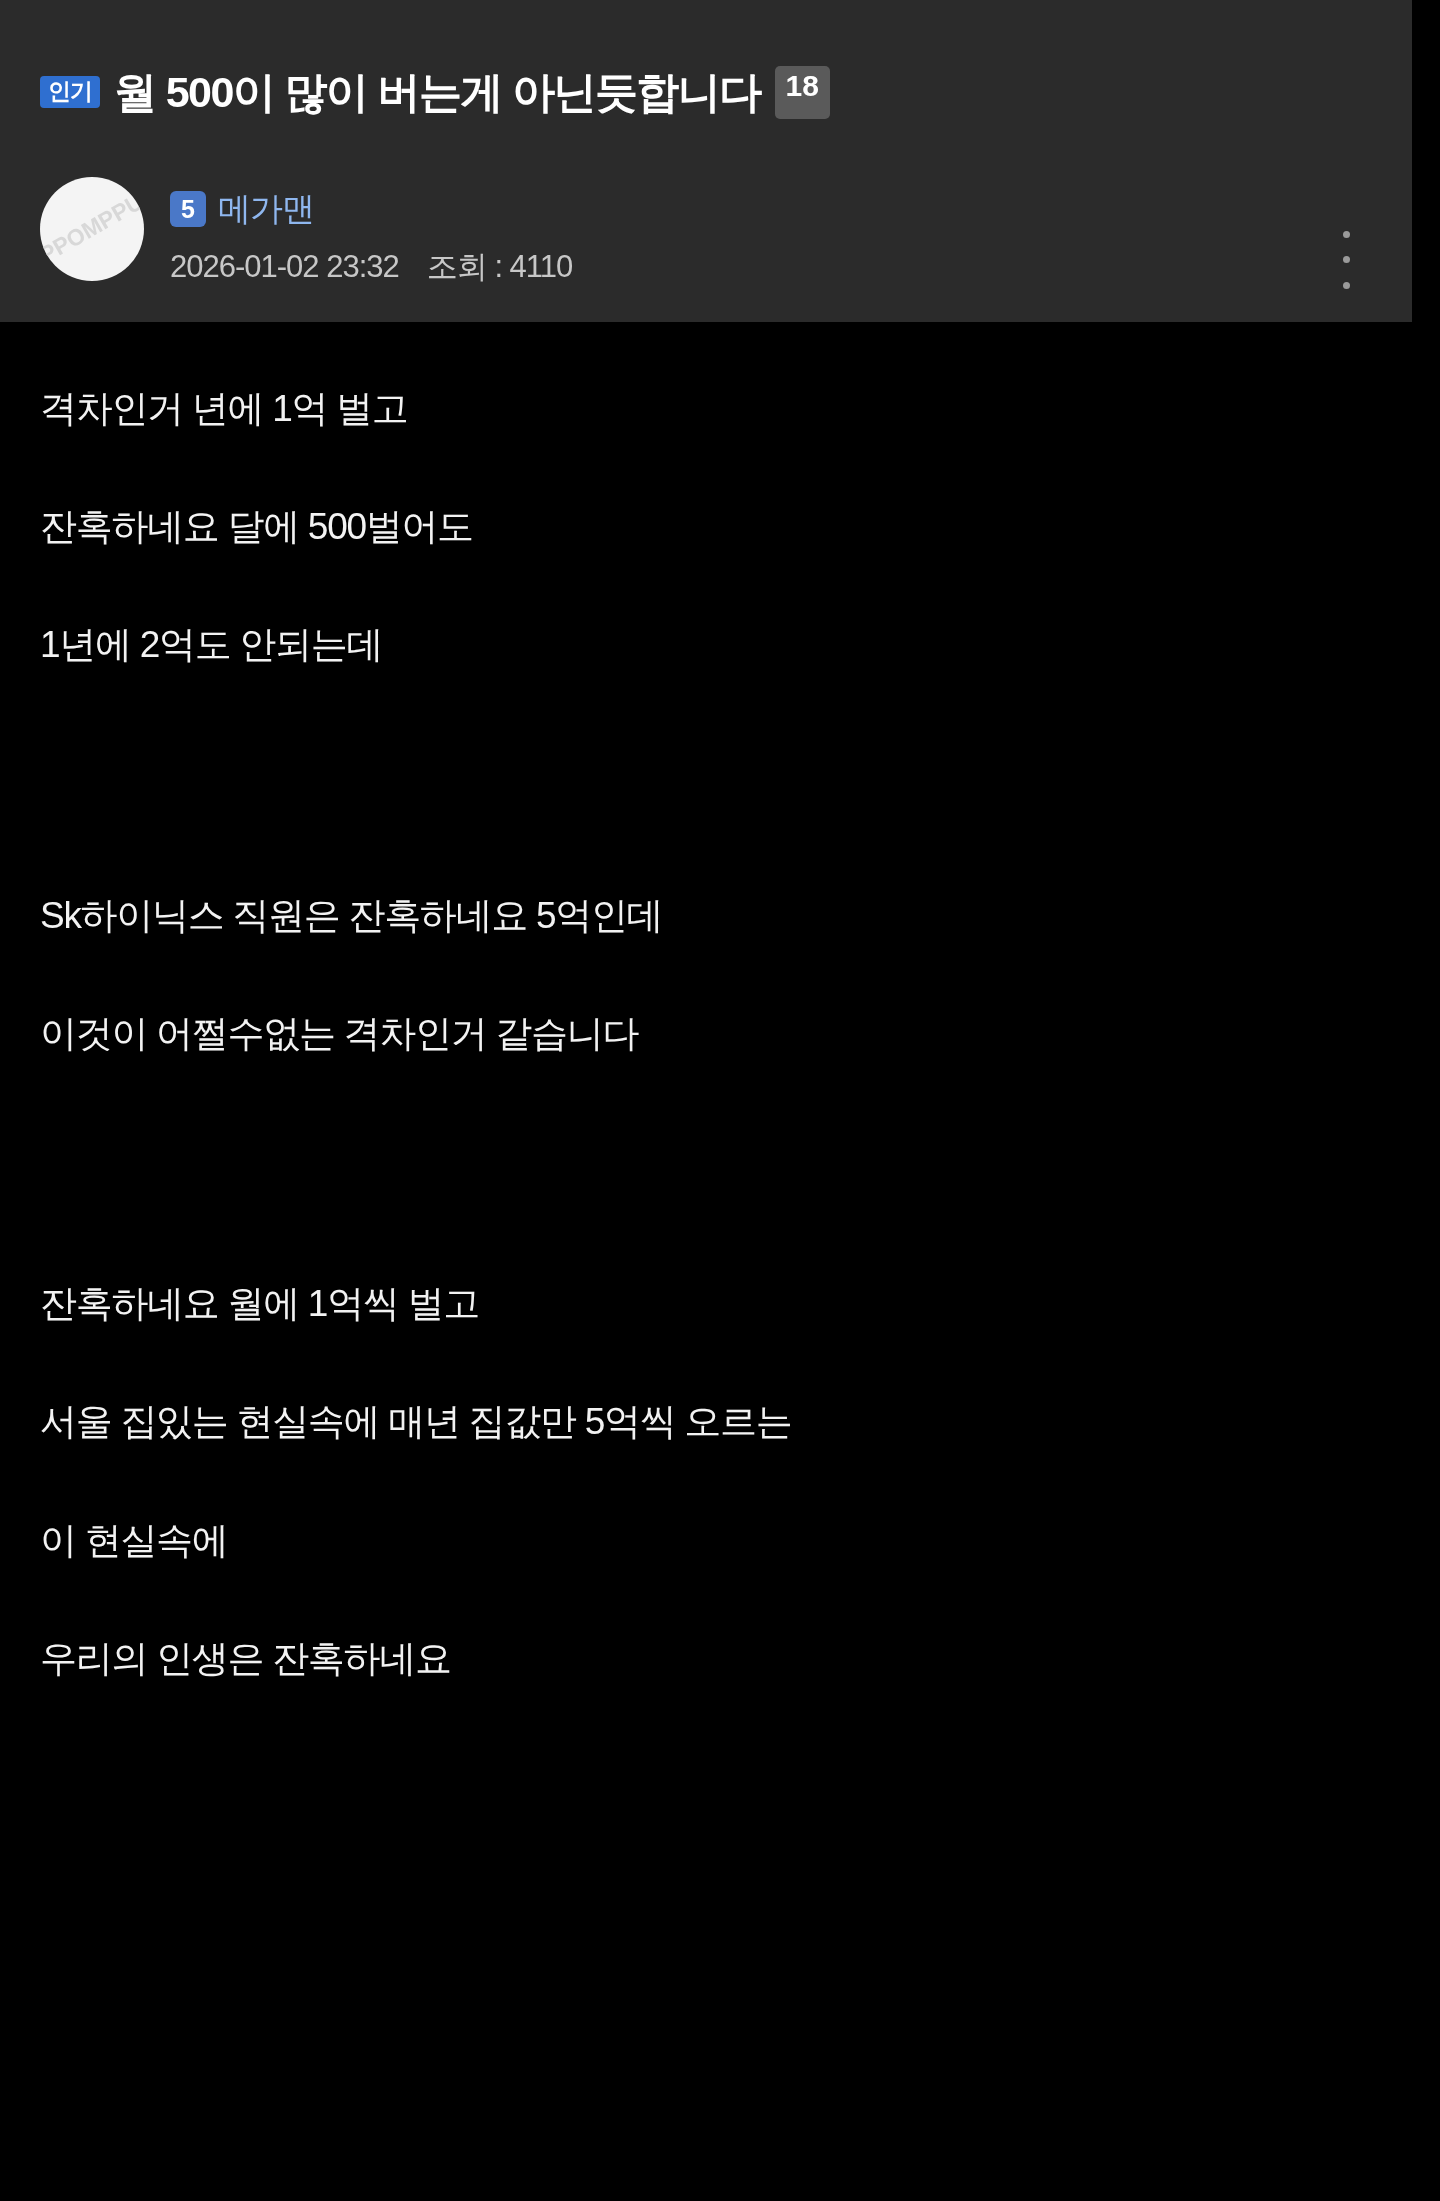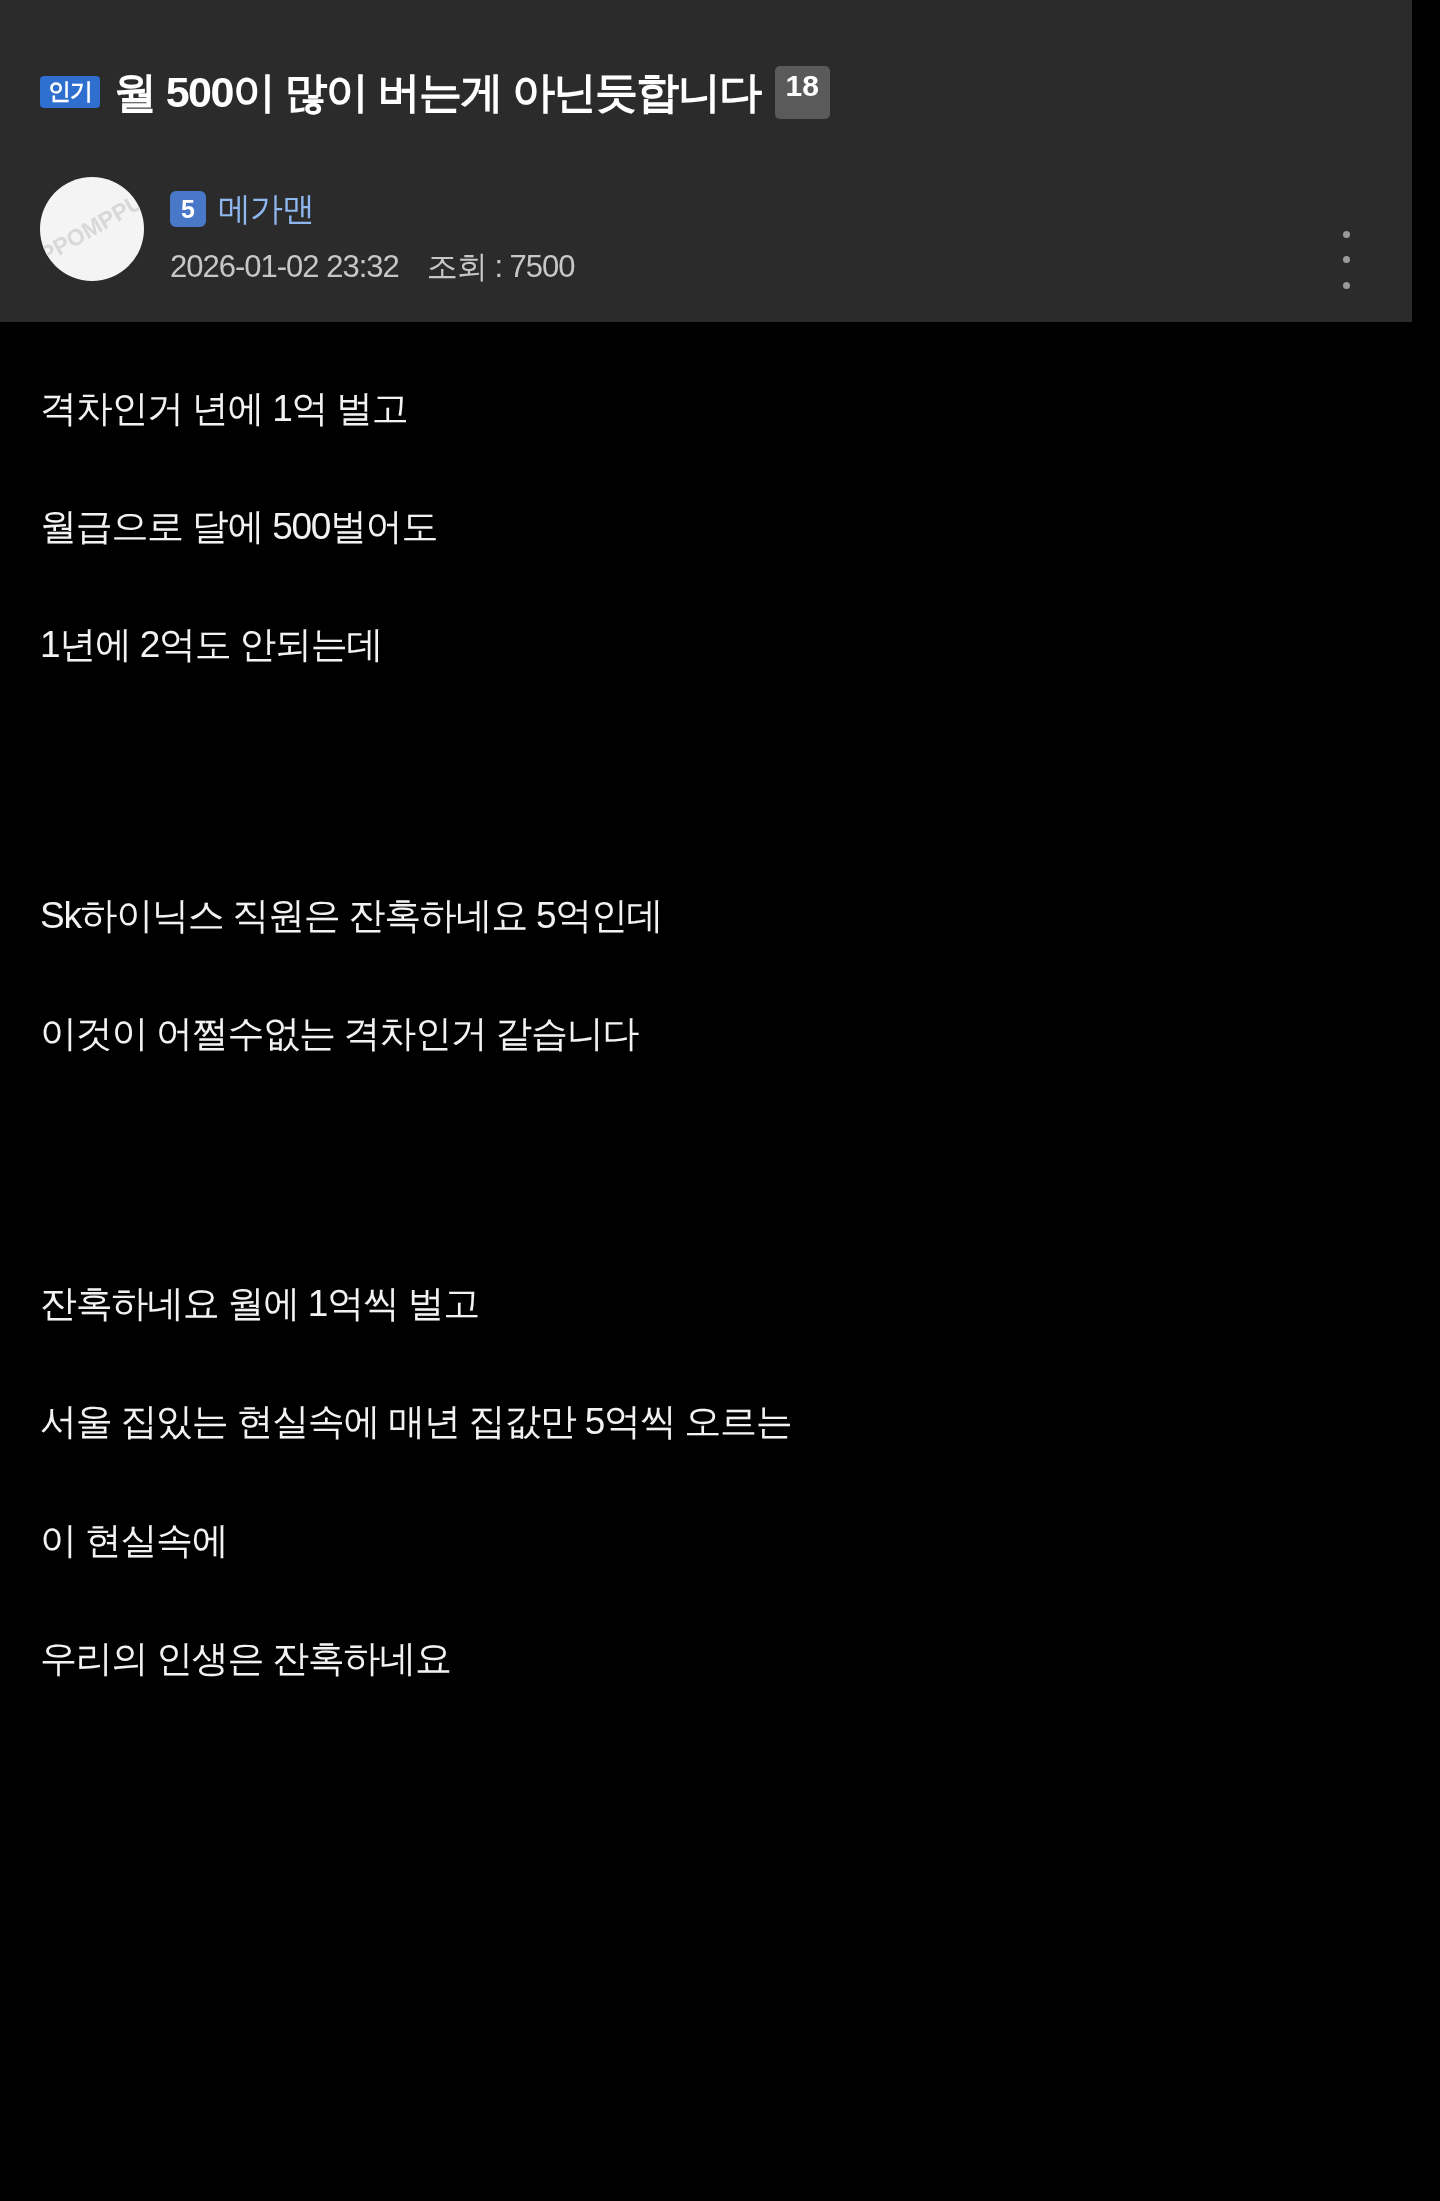--- a/index.html
+++ b/index.html
@@ -211,36 +211,36 @@
         <span class="avatar-watermark">PPOMPPU</span>
       </div>
 
       <div class="meta-text">
         <div class="author-line">
           <span class="level-badge">5</span>
           <span class="author-name">메가맨</span>
         </div>
         <div class="sub-line">
           <span>2026-01-02 23:32</span>
-          <span>조회 : 7500</span>
+          <span>조회 : 4110</span>
         </div>
       </div>
 
       <div class="more-menu">
         <i></i>
         <i></i>
         <i></i>
       </div>
 
     </div>
   </div>
 
   <div class="post-body">
     <p class="para">격차인거 년에 1억 벌고</p>
-    <p class="para">월급으로 달에 500벌어도</p>
+    <p class="para">잔혹하네요 달에 500벌어도</p>
     <p class="para gap-big">1년에 2억도 안되는데</p>
     <p class="para blank"></p>
     <p class="para">Sk하이닉스 직원은 잔혹하네요 5억인데</p>
     <p class="para gap-big">이것이 어쩔수없는 격차인거 같습니다</p>
     <p class="para blank"></p>
     <p class="para">잔혹하네요 월에 1억씩 벌고</p>
     <p class="para">서울 집있는 현실속에 매년 집값만 5억씩 오르는</p>
     <p class="para">이 현실속에</p>
     <p class="para">우리의 인생은 잔혹하네요</p>
   </div>

